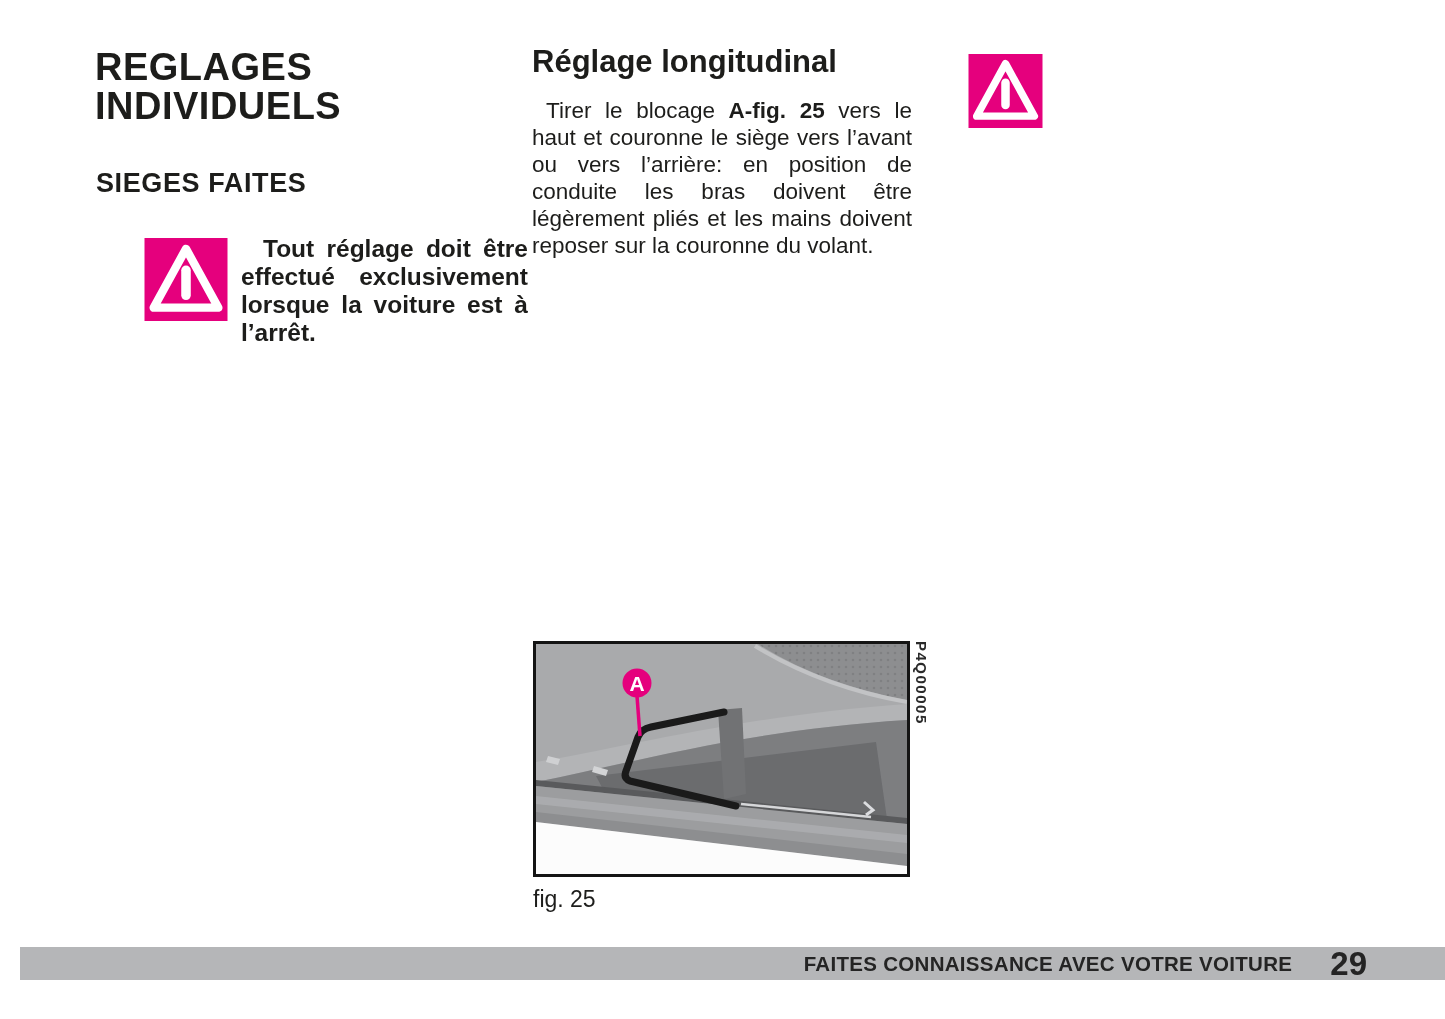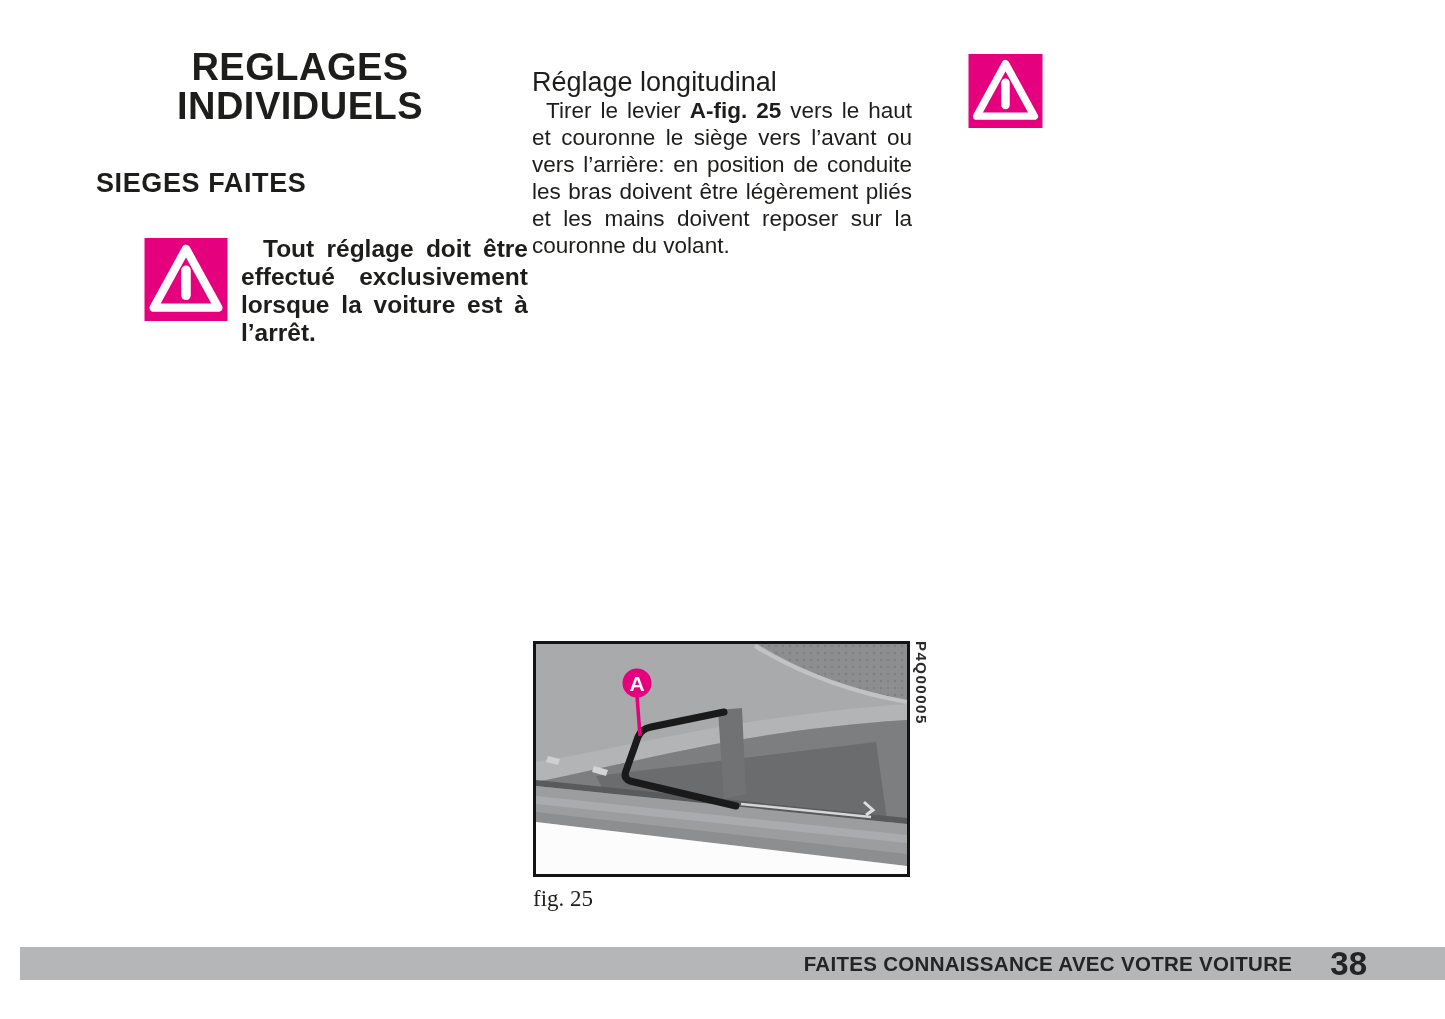--- a/index.html
+++ b/index.html
@@ -10,21 +10,21 @@
   *{margin:0;padding:0;box-sizing:border-box;}
   html,body{width:1445px;height:1019px;background:#ffffff;overflow:hidden;}
   body{font-family:"Liberation Sans", sans-serif;color:var(--ink);position:relative;}
 
   .abs{position:absolute;}
 
   
   .doc-title{
     left:95px;top:48px;width:410px;
     font-size:38px;line-height:39px;font-weight:900;
-    letter-spacing:0.5px;color:#1d1d1b;text-align:center;
+    letter-spacing:0.5px;color:#1d1d1b;
   }
   .doc-subtitle{
     left:96px;top:168px;width:410px;
     font-size:27px;font-weight:800;letter-spacing:0.6px;
   }
   .warning-left{
     left:96px;top:235px;width:384px;
     font-size:24.5px;line-height:28px;font-weight:700;
     text-align:justify;
     margin-left:48px;
@@ -38,22 +38,22 @@
   .warn-icon{
     float:left;
     display:block;
   }
   .warn-icon.left{width:84px;height:83px;margin:3px 13px 4px 0;}
   .warn-icon.right{width:77px;height:74px;margin:4px 13px 5px 0;}
   .indent1{text-indent:22px;}
 
   
   .mid-heading{
-    left:532px;top:67px;width:390px;
-    font-size:27px;font-weight:400;
+    left:532px;top:44px;width:390px;
+    font-size:31px;font-weight:700;
   }
   .mid-para{
     left:532px;top:97px;width:380px;
     font-size:22.5px;line-height:27px;
     text-align:justify;text-indent:14px;
     font-weight:400;
   }
   .mid-para b{font-weight:800;}
 
   
@@ -65,21 +65,21 @@
   }
   .figure-box svg{display:block;}
   .photo-code{
     left:913px;top:641px;
     writing-mode:vertical-rl;
     font-size:15px;font-weight:700;letter-spacing:1.5px;
     color:#2a2a2a;
   }
   .fig-caption{
     left:533px;top:886px;
-    font-size:23px;font-weight:400;font-family:Liberation Serif, serif;
+    font-size:23px;font-weight:400;
   }
 
   
   .footer-bar{
     left:0;top:947px;width:1445px;height:33px;
     background:var(--gray);
     display:flex;align-items:center;justify-content:flex-end;
     padding-right:98px;gap:38px;margin-left:20px;
   }
   .footer-section{
@@ -102,21 +102,21 @@
       <rect width="100" height="100" style="fill:var(--pink)"></rect>
       <path d="M50,13 L89,84 L11,84 Z" fill="none" stroke="#ffffff" stroke-width="10" stroke-linejoin="round"></path>
       <line x1="50" y1="39" x2="50" y2="69" stroke="#ffffff" stroke-width="11.5" stroke-linecap="round"></line>
     </svg>
   </span>
   <p class="indent1">Tout réglage doit être effectué exclusivement lorsque la voiture est à l’arrêt.</p>
 </div>
 
 <h3 class="abs mid-heading">Réglage longitudinal</h3>
 
-<p class="abs mid-para"><span>Tirer le levier </span><b>A-fig. 25</b><span> vers le haut et couronne le siège vers l’avant ou vers l’arrière: en position de conduite les bras doivent être légèrement pliés et les mains doivent reposer sur la couronne du volant.</span></p>
+<p class="abs mid-para"><span>Tirer le blocage </span><b>A-fig. 25</b><span> vers le haut et couronne le siège vers l’avant ou vers l’arrière: en position de conduite les bras doivent être légèrement pliés et les mains doivent reposer sur la couronne du volant.</span></p>
 
 <div class="abs figure-box">
   <svg viewBox="0 0 371 230" width="371" height="230" aria-hidden="true">
     <defs>
       <pattern id="dotp" width="7" height="7" patternUnits="userSpaceOnUse">
         <circle cx="2" cy="2" r="1.3" fill="#737476"></circle>
       </pattern>
     </defs>
 
     <rect width="371" height="230" fill="#a3a4a6"></rect>
@@ -163,14 +163,14 @@
     <svg viewBox="0 0 100 100" width="77" height="74" aria-hidden="true">
       <rect width="100" height="100" style="fill:var(--pink)"></rect>
       <path d="M50,13 L89,84 L11,84 Z" fill="none" stroke="#ffffff" stroke-width="10" stroke-linejoin="round"></path>
       <line x1="50" y1="39" x2="50" y2="69" stroke="#ffffff" stroke-width="11.5" stroke-linecap="round"></line>
     </svg>
   </span>
 </div>
 
 <div class="abs footer-bar">
   <span class="footer-section">FAITES CONNAISSANCE AVEC VOTRE VOITURE</span>
-  <span class="footer-page">38</span>
+  <span class="footer-page">29</span>
 </div>
 
 </body></html>

